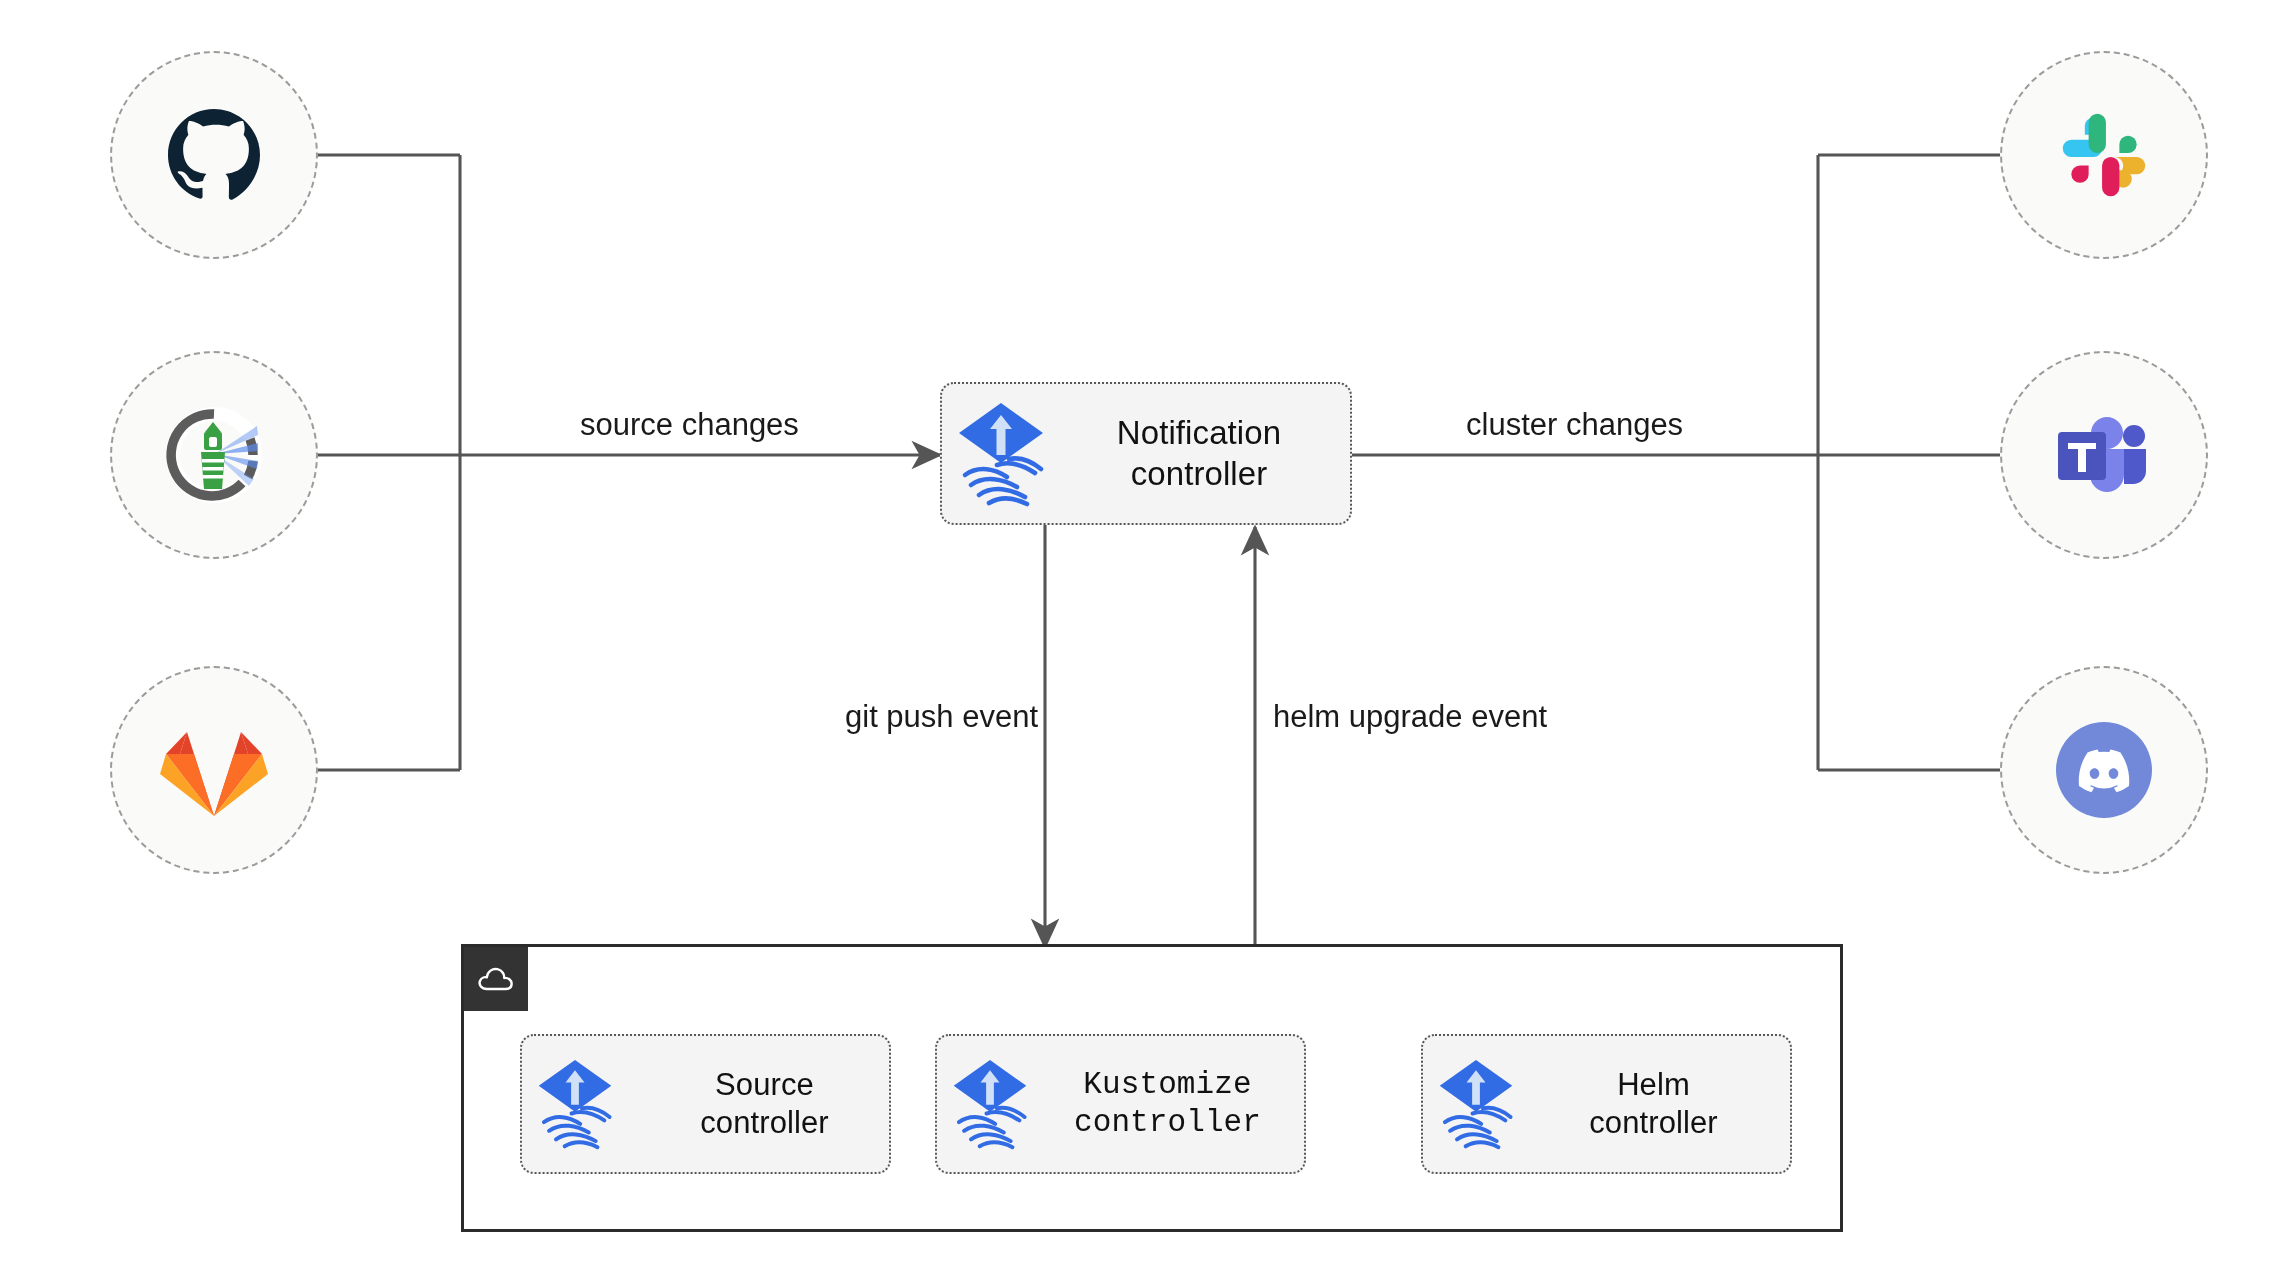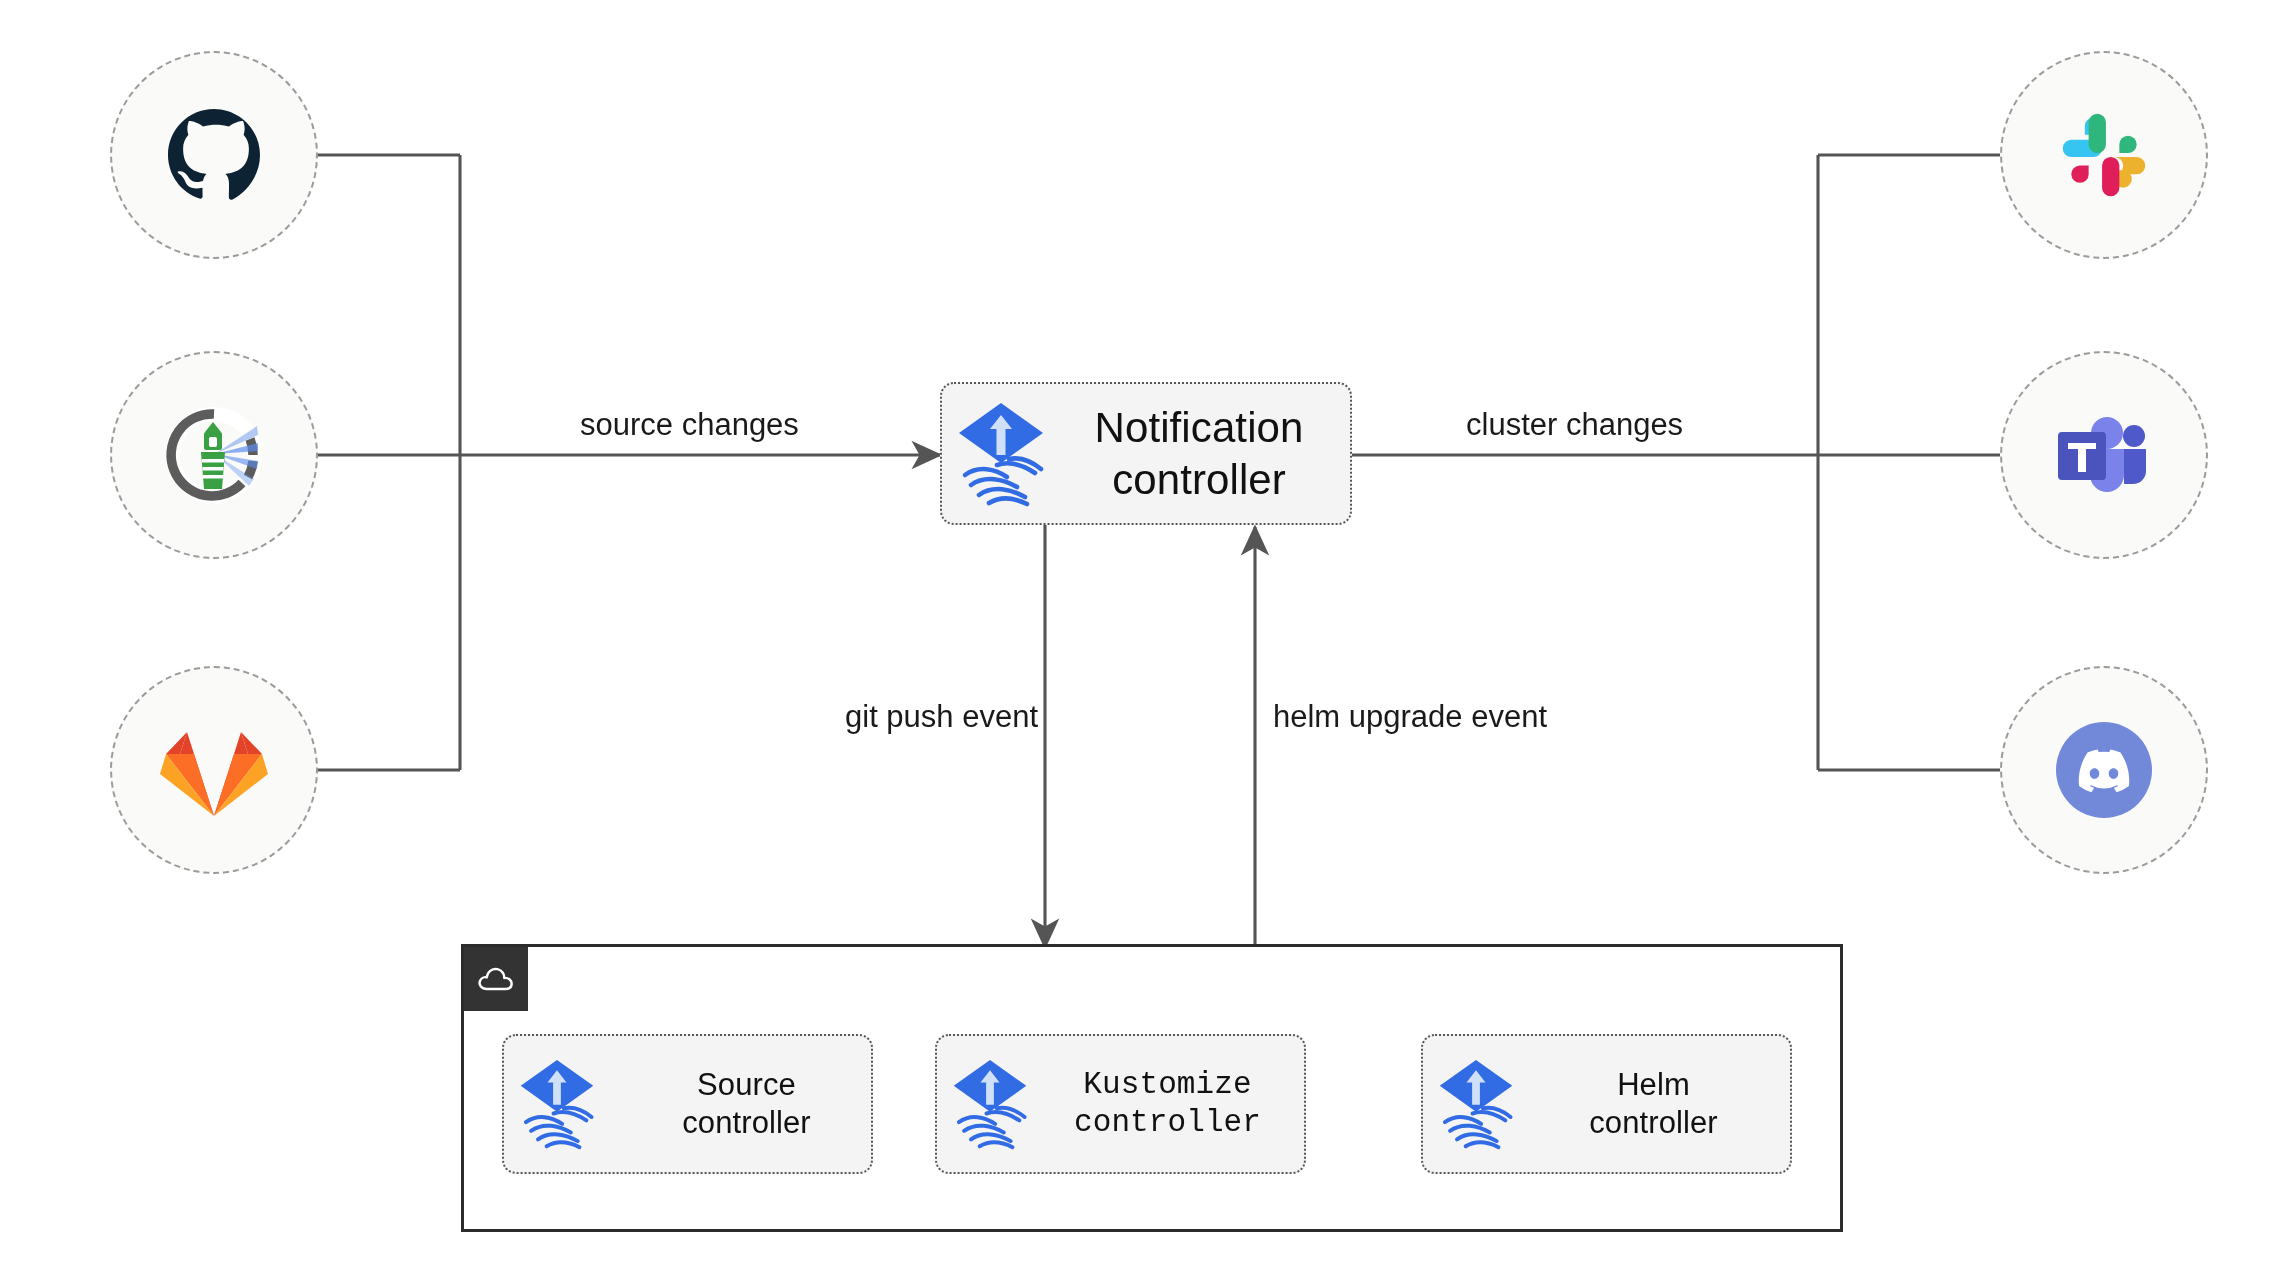--- a/index.html
+++ b/index.html
@@ -24,21 +24,21 @@
     position:absolute;box-sizing:border-box;
     background:#f4f4f4;border:2.5px dotted #575757;border-radius:14px;
     display:flex;align-items:center;justify-content:flex-start;
   }
   .ctrl-icon{flex:0 0 auto;display:flex;align-items:center;justify-content:center;}
   .ctrl-label{
     flex:1 1 auto;text-align:center;line-height:1.22;
     font-size:31px;color:#111111;letter-spacing:.1px;white-space:pre-line;
     padding-right:12px;
   }
-  .ctrl-box.big .ctrl-label{font-size:42px;}
+  .ctrl-box.big .ctrl-label{font-size:33px;}
 
   
   #reconcilers{
     position:absolute;box-sizing:border-box;
     background:#ffffff;border:3px solid #2b2b2b;
   }
   #recon-tab{
     position:absolute;left:0;top:0;width:64px;height:64px;
     background:#333333;display:flex;align-items:center;justify-content:center;
   }
@@ -212,21 +212,21 @@
 
   <div id="reconcilers" style="left:461px;top:944px;width:1382px;height:288px;">
     <div id="recon-tab">
       <svg width="38" height="28" viewBox="0 0 38 28">
         <path fill="none" stroke="#ffffff" stroke-width="2.4" stroke-linejoin="round" d="M10 24 C4.5 24 1.5 20 3 16 C4.2 12.8 7.5 11.8 9.8 12.4 C10.5 6.5 15.5 3 20.5 4.2
                  C25.3 5.3 27.6 9.6 27.2 13 C31.5 12.4 35 15.5 34.6 19.4 C34.3 22.6 31.6 24 29 24 Z"></path>
       </svg>
     </div>
   </div>
 
-  <div class="ctrl-box" style="left:502px;top:1034px;width:371px;height:140px;gap:24px;">
+  <div class="ctrl-box" style="left:520px;top:1034px;width:371px;height:140px;gap:24px;">
     <span class="ctrl-icon" style="width:106px;">
       <svg width="76" height="100" viewBox="0 0 88 110">
         <path fill="#326ce5" d="M44 4 L86 34 L44 64 L2 34 Z"></path>
         <path fill="#cfe0f7" d="M44 16 L55 30 L48.5 30 L48.5 56 L39.5 56 L39.5 30 L33 30 Z"></path>
         <g stroke="#326ce5" stroke-width="4.6" stroke-linecap="round" fill="none">
           <path d="M8 76 C22 66, 38 70, 50 78"></path>
           <path d="M14 86 C28 76, 46 80, 60 88"></path>
           <path d="M22 96 C36 86, 54 90, 68 98"></path>
           <path d="M32 104 C44 97, 58 99, 70 105"></path>
           <path d="M40 66 C52 62, 66 66, 78 74"></path>

